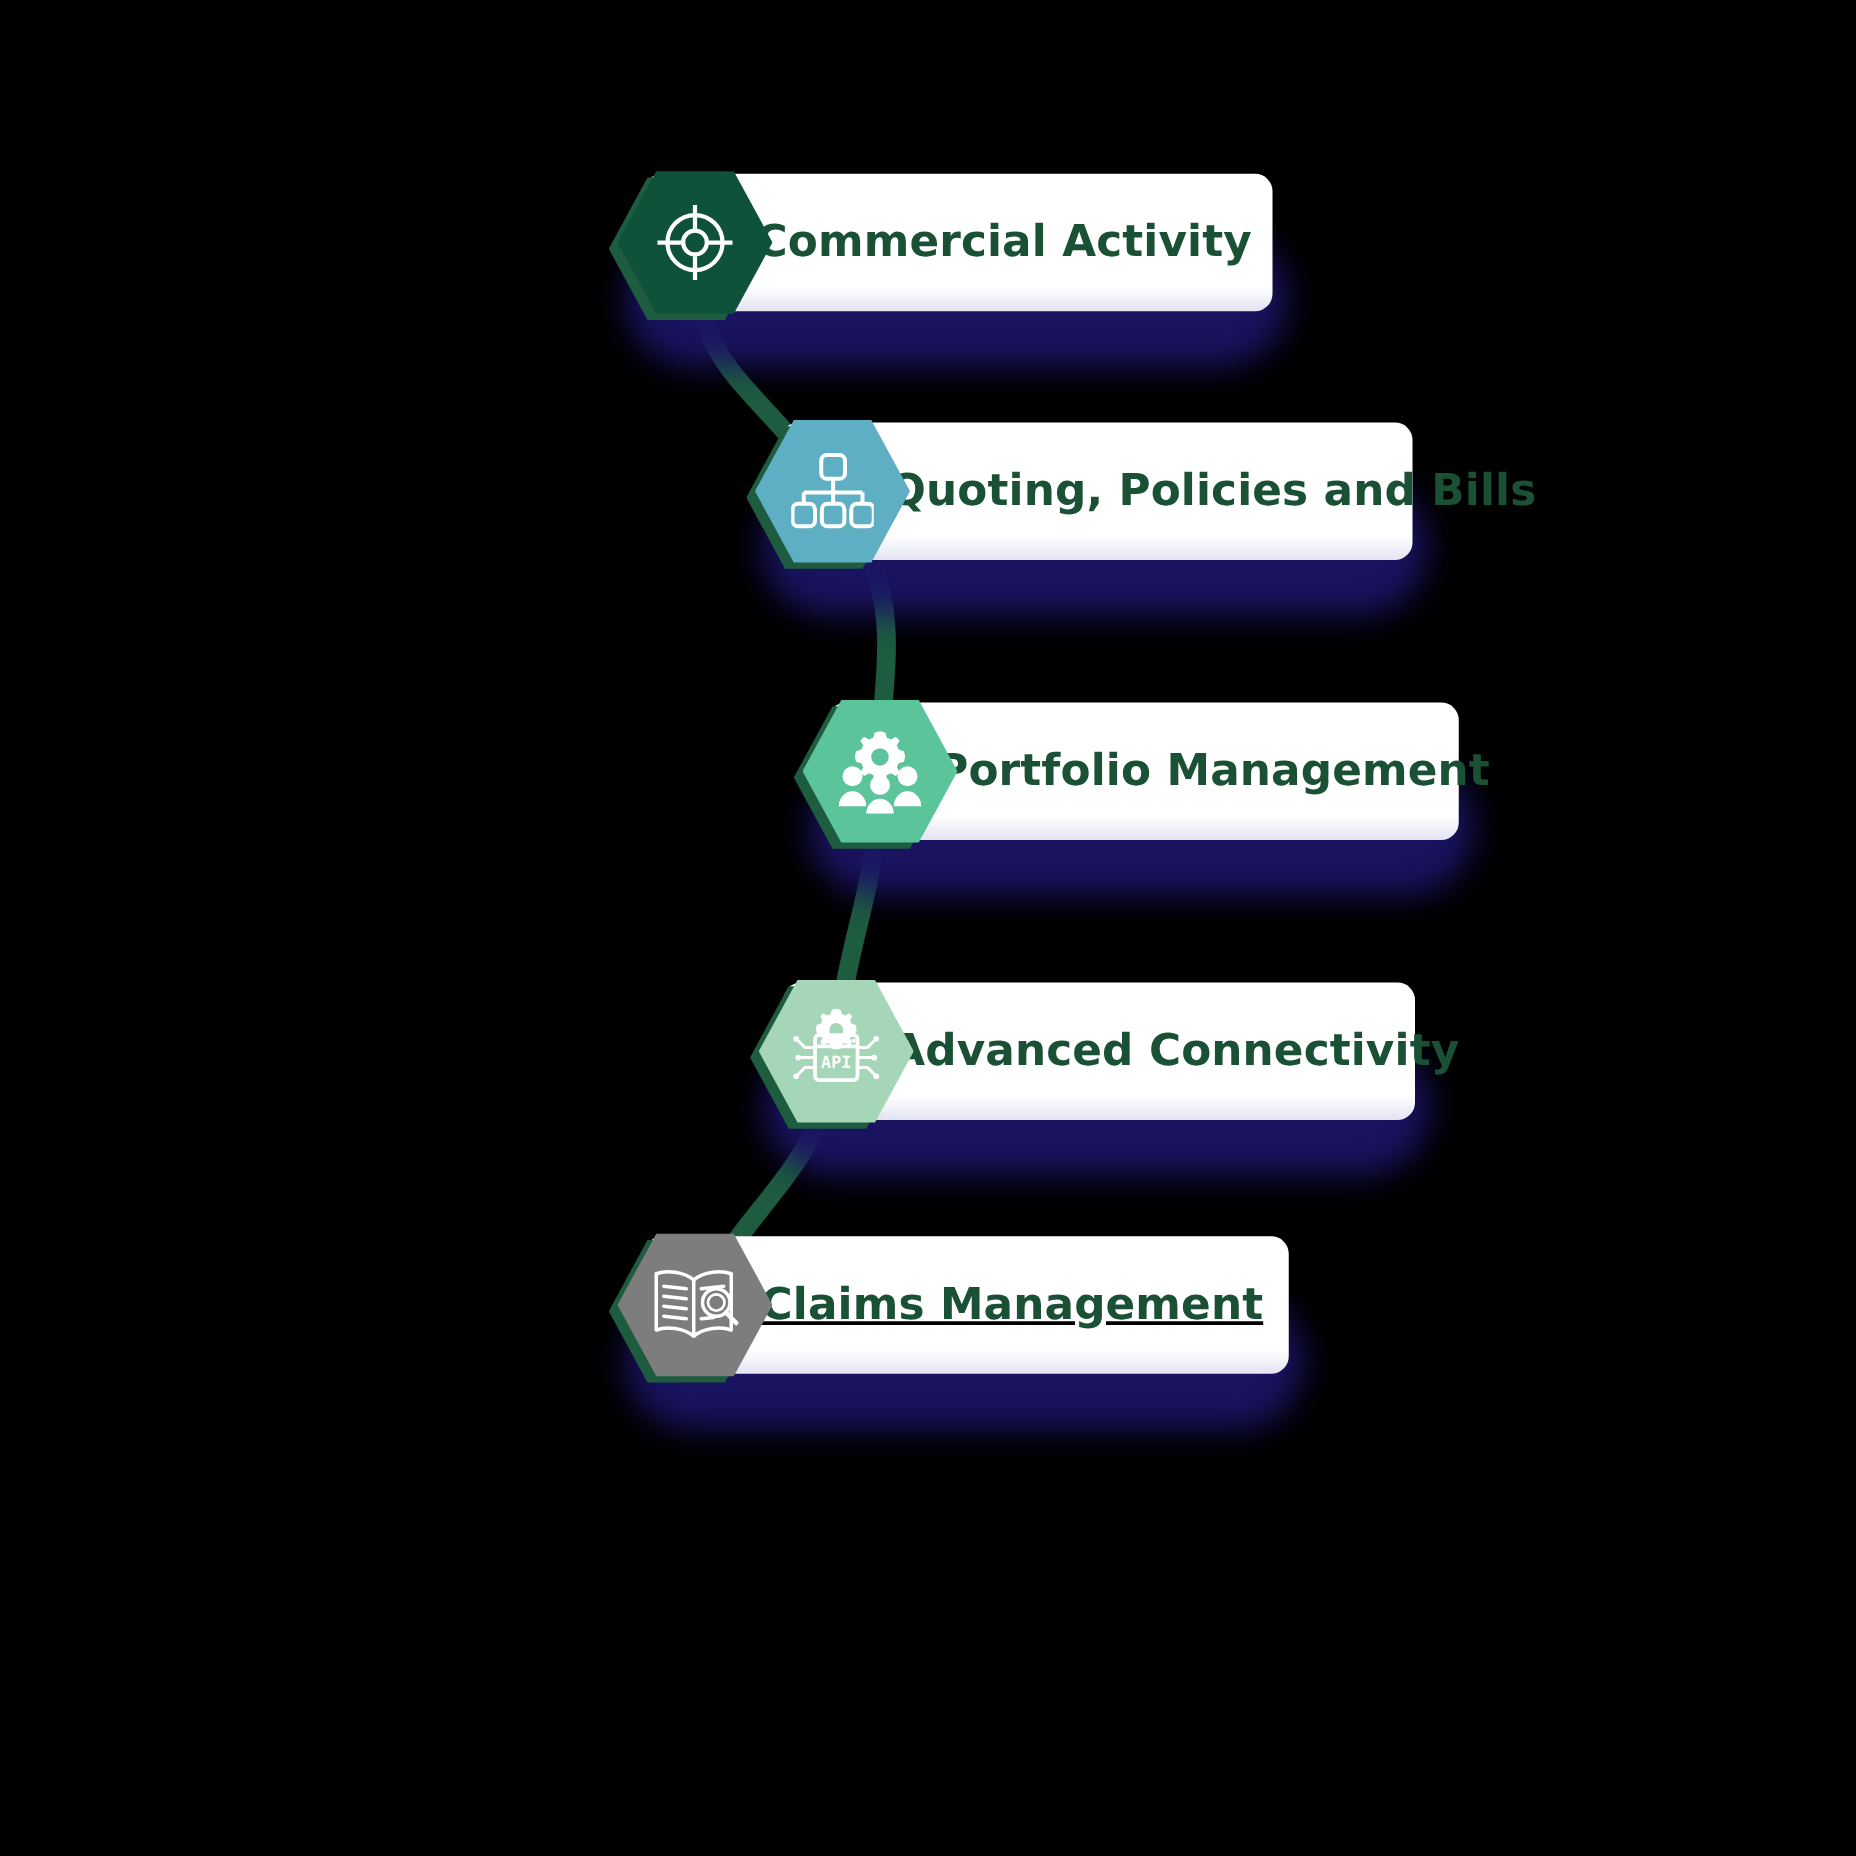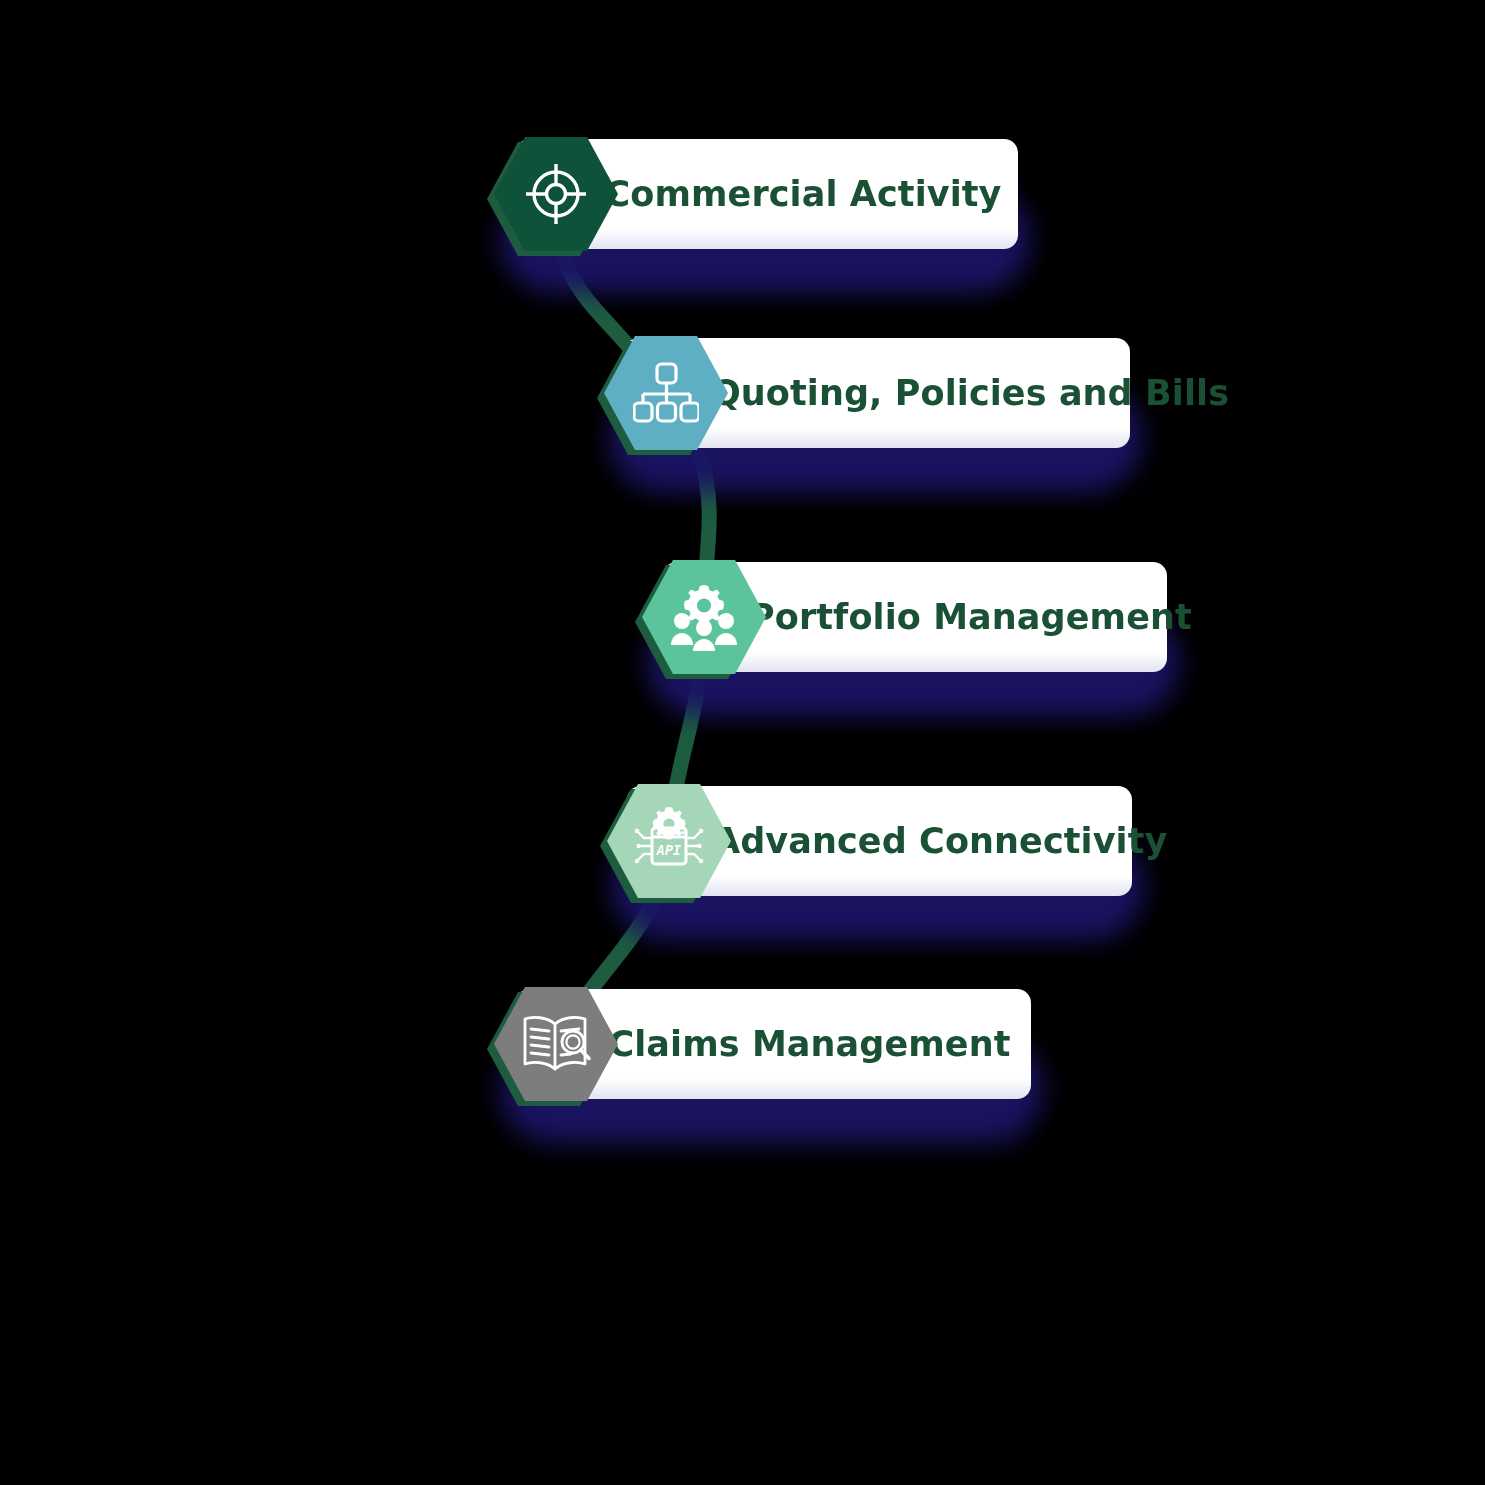--- a/index.html
+++ b/index.html
@@ -147,21 +147,21 @@
     </div>
   </div>
 
   <div class="row" style="left:0;top:0;">
     <div class="row-shadow" style="left:611px;top:832px;width:533px;height:108px;"></div>
     <div class="card" style="left:627px;top:786px;width:505px;">
       <span class="card-label">Advanced Connectivity</span>
     </div>
     <div class="hex-wrap" style="left:607px;top:779px;">
       <div class="hex-back"></div>
-      <div class="hex" style="background:#a5d6b8;font-style:italic;">
+      <div class="hex" style="background:#a5d6b8;">
         <svg width="78" height="70" viewBox="0 0 78 70">
 
           <g fill="#fff">
             <path d="M39 1 l3.4 .7 1.1 3.5 2.7 1.1 3.2-1.8 2.4 2.4 -1.8 3.2 1.1 2.7 3.5 1.1 .7 3.4 -.7 3.4 -3.5 1.1 -1.1 2.7 1.8 3.2 -2.4 2.4 -3.2-1.8 -2.7 1.1 -1.1 3.5 -3.4 .7 -3.4-.7 -1.1-3.5 -2.7-1.1 -3.2 1.8 -2.4-2.4 1.8-3.2 -1.1-2.7 -3.5-1.1 -.7-3.4 .7-3.4 3.5-1.1 1.1-2.7 -1.8-3.2 2.4-2.4 3.2 1.8 2.7-1.1 1.1-3.5z"></path>
           </g>
           <circle cx="39" cy="18" r="5.6" fill="#a5d6b8"></circle>
 
           <rect x="22" y="22" width="34" height="36" rx="3.2" fill="none" stroke="#fff" stroke-width="3"></rect>
           <line x1="22" y1="31" x2="56" y2="31" stroke="#fff" stroke-width="3"></line>
           <circle cx="48" cy="26.6" r="1.6" fill="#fff"></circle>
@@ -185,21 +185,21 @@
             <path d="M56 48 L64 48 L69 53"></path>
               <circle cx="71" cy="55" r="2.3" fill="#fff" stroke="none"></circle>
           </g>
         </svg>
       </div>
     </div>
   </div>
 
   <div class="row" style="left:0;top:0;">
     <div class="row-shadow" style="left:500px;top:1035px;width:543px;height:108px;"></div>
-    <div class="card" style="left:516px;top:989px;width:515px;">
+    <div class="card" style="left:516px;top:989px;width:515px;text-decoration:underline;">
       <span class="card-label">Claims Management</span>
     </div>
     <div class="hex-wrap" style="left:494px;top:982px;">
       <div class="hex-back"></div>
       <div class="hex" style="background:#7d7d7d;">
         <svg width="74" height="66" viewBox="0 0 74 66">
           <g fill="none" stroke="#fff" stroke-width="2.8" stroke-linejoin="round" stroke-linecap="round">
 
             <path d="M36 13 C28 6, 14 5, 6 8 L6 53 C14 50, 28 51, 36 58 C44 51, 58 50, 66 53 L66 8 C58 5, 44 6, 36 13 Z"></path>
             <line x1="36" y1="13" x2="36" y2="58"></line>

